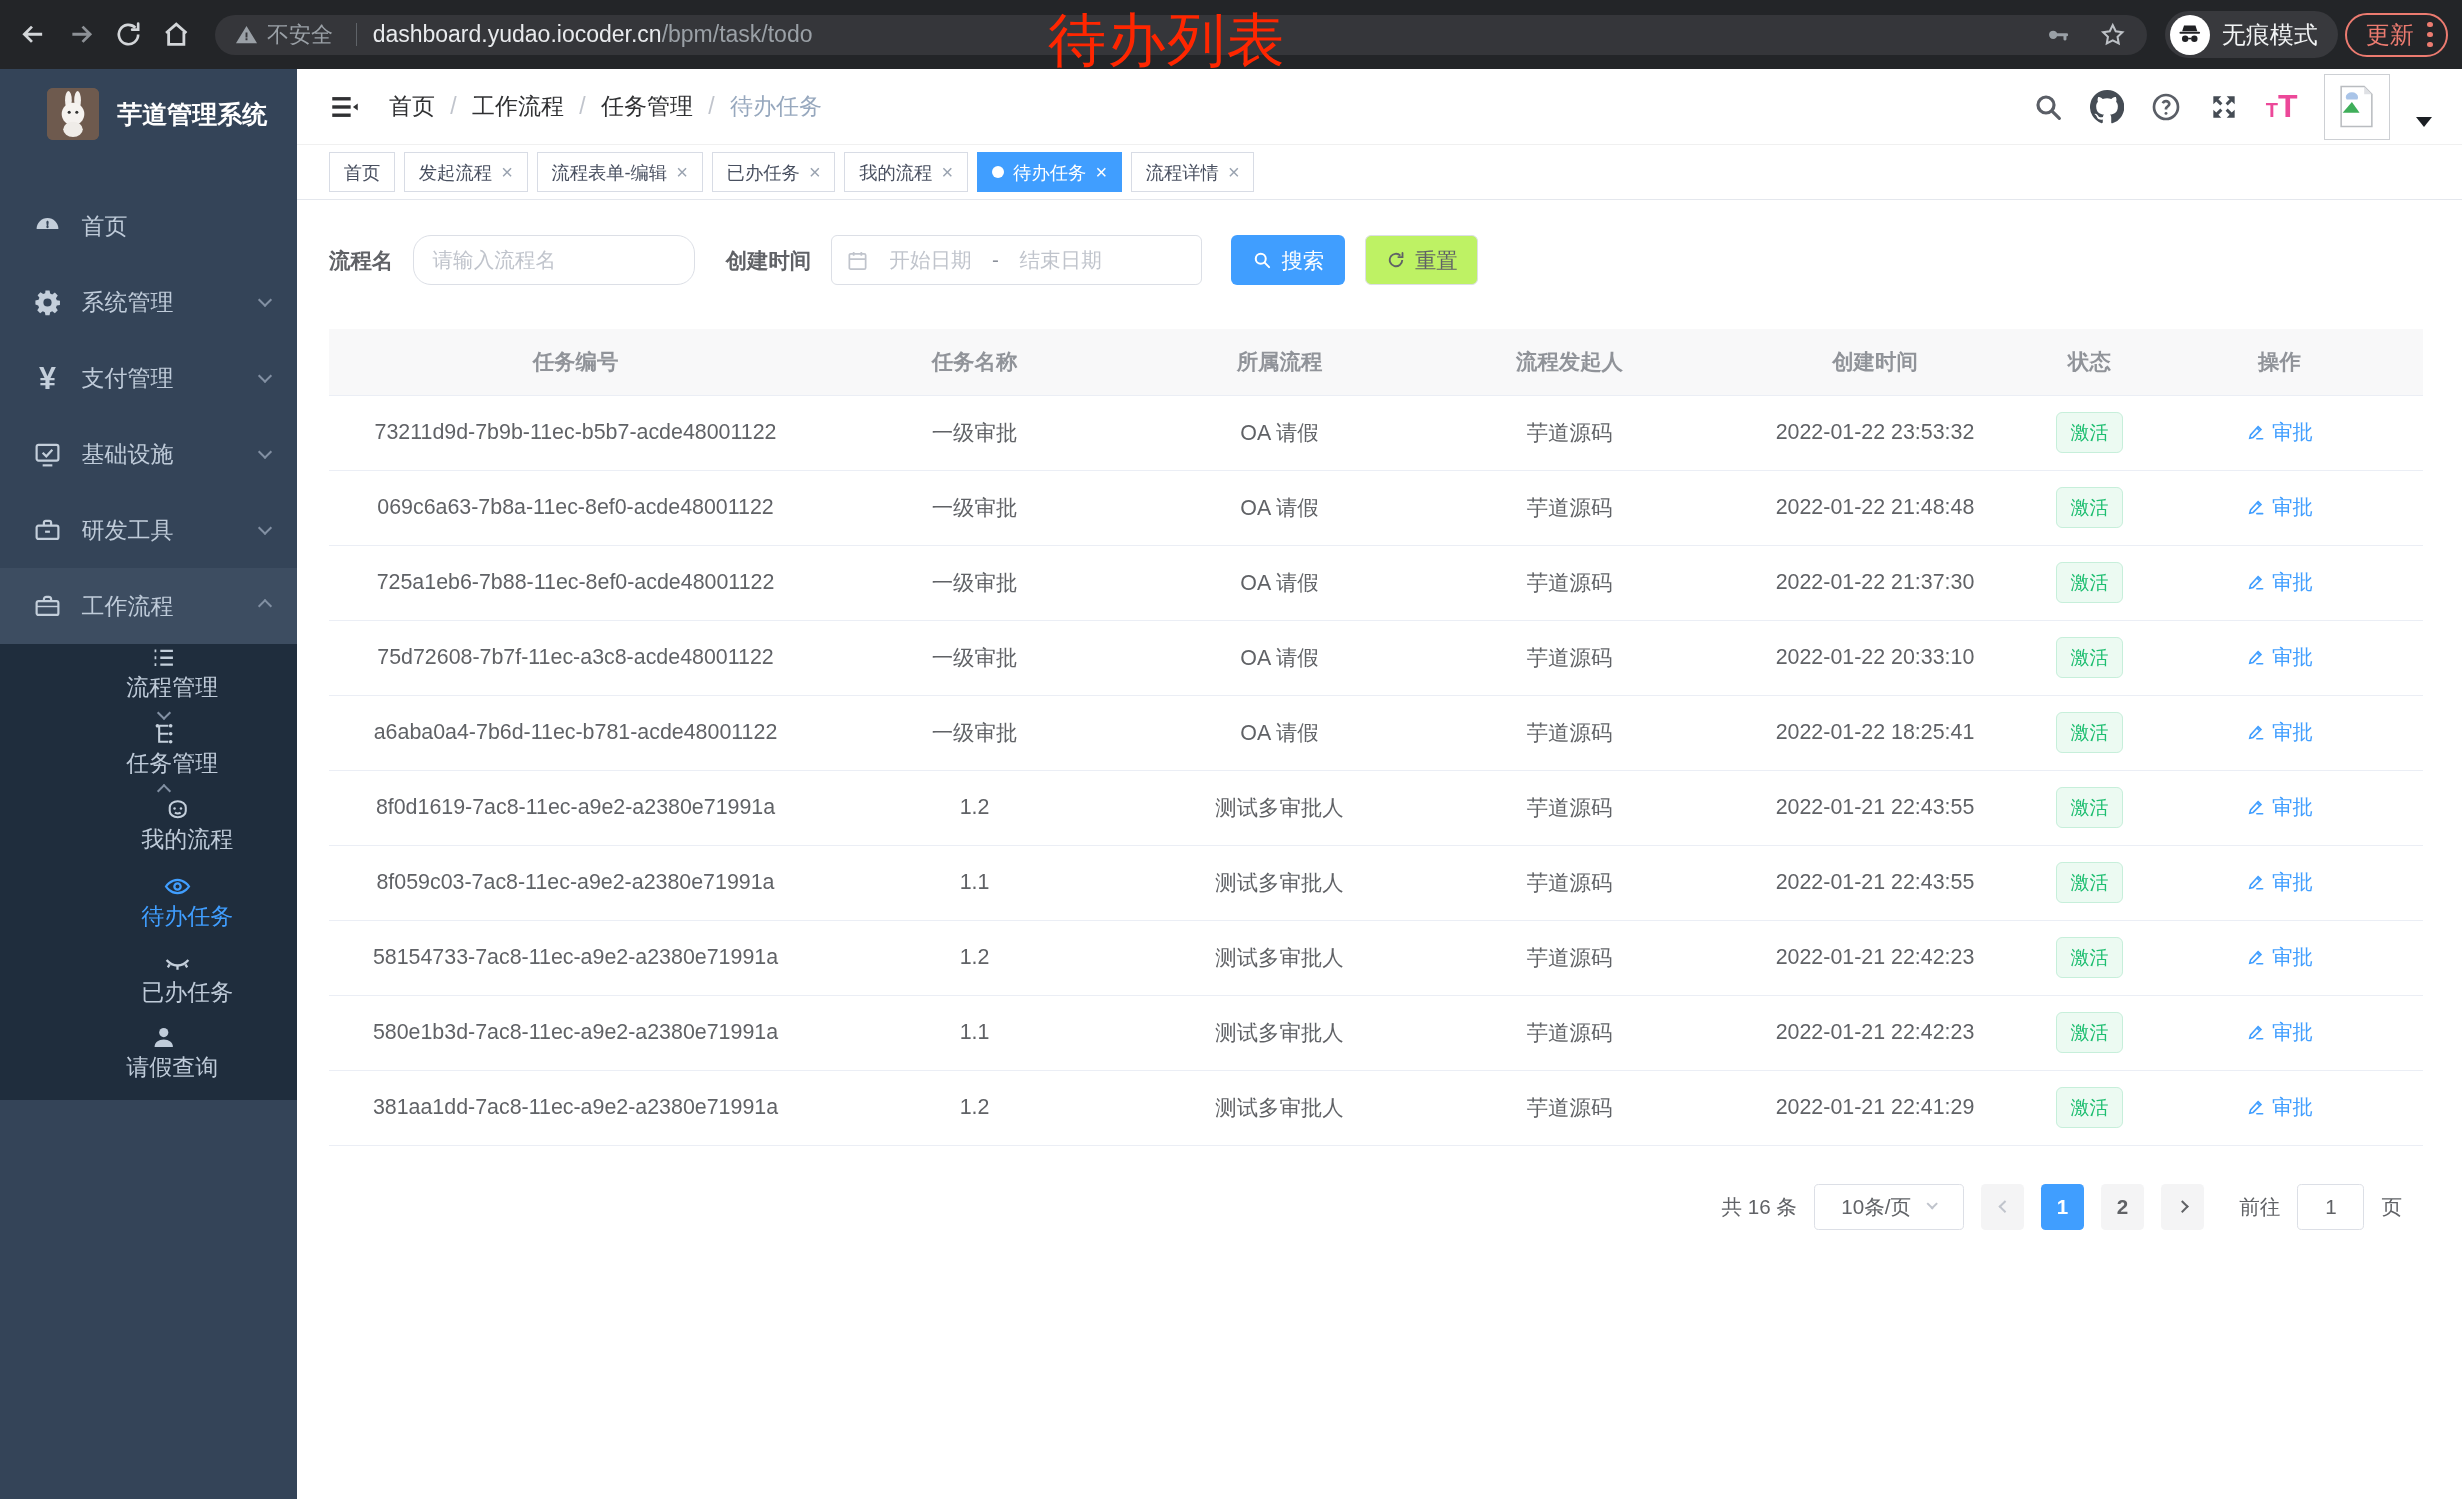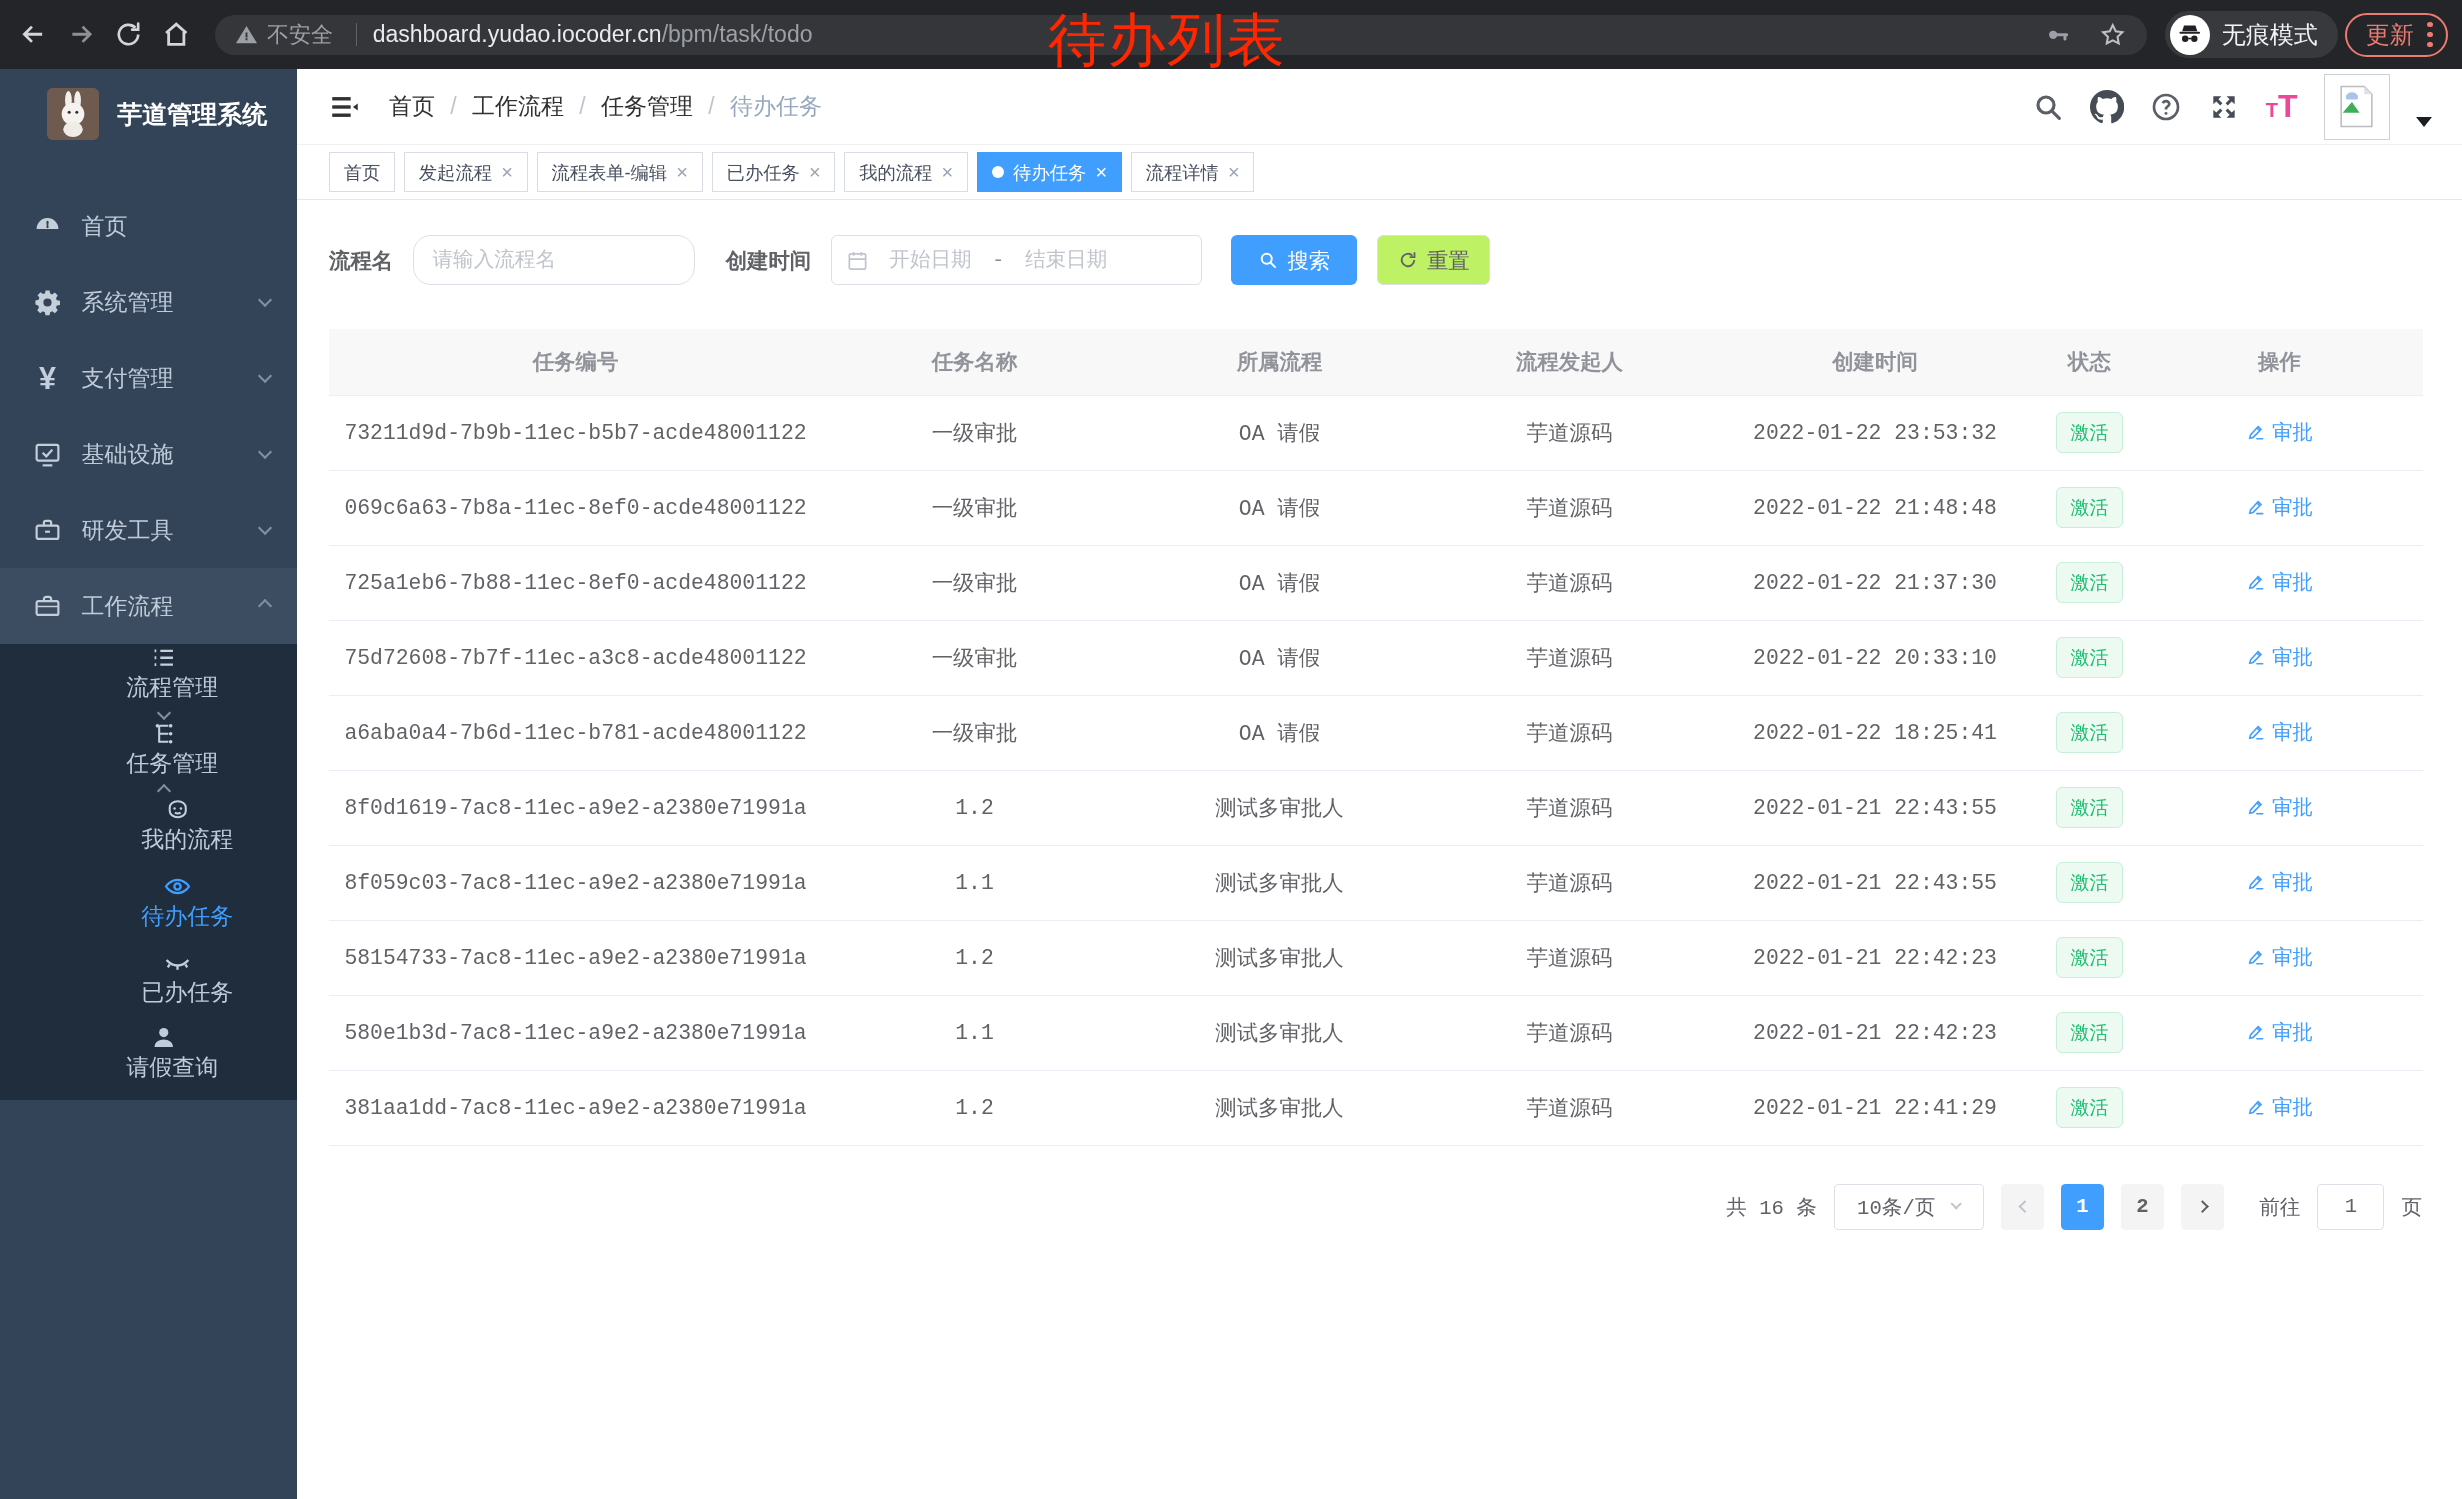--- a/index.html
+++ b/index.html
@@ -59,30 +59,30 @@
   .avatar-box { width:66px; height:66px; border:1.5px solid #cdd0d4; background:#fff; display:flex; align-items:center; justify-content:center; }
   .caret-down { width:0; height:0; border-left:8.4px solid transparent; border-right:8.4px solid transparent; border-top:10.7px solid #1b1f24; margin-top:30.5px; }
 
   .tagsbar { height:55px; display:flex; align-items:center; padding:0 32px; border-bottom:1.5px solid #e4e7ed; gap:9.2px; }
   .tag-item { height:40px; border:1.5px solid #d8dce5; background:#fff; color:#495060; font-size:18.3px; display:flex; align-items:center; padding:0 13.7px; gap:9.2px; cursor:pointer; }
   .tag-item .x { color:#9aa3b0; font-size:20px; }
   .tag-item.active { background:#409eff; border-color:#409eff; color:#fff; }
   .tag-item.active .x { color:#fff; }
   .tag-dot { width:12.2px; height:12.2px; border-radius:50%; background:#fff; }
 
-  .content { padding:35px 40px 0 32px;font-family:Liberation Mono, monospace; }
+  .content { padding:35px 60px 0 32px; }
   .filter-row { display:flex; align-items:center; }
   .f-label { font-size:21.4px; color:#606266; font-weight:600; }
   .f-input { width:282px; height:50px; border:1.5px solid #dcdfe6; border-radius:18px; margin-left:20px; padding:0 18.3px; font-size:20.6px; color:#606266; font-family:inherit; }
   .f-input::placeholder, .d-input::placeholder { color:#c0c4cc; }
   .date-box { width:371px; height:50px; border:1.5px solid #dcdfe6; border-radius:6.1px; margin-left:20px; display:flex; align-items:center; padding:0 13.7px; gap:4.6px; }
   .d-input { border:none; outline:none; width:114px; font-size:20.6px; color:#606266; text-align:center; font-family:inherit; }
   .range-sep { color:#8a8f99; font-size:20.6px; }
   .btn { height:50px; border-radius:6.1px; font-size:21.4px; display:flex; align-items:center; justify-content:center; gap:9.2px; cursor:pointer; border:1.5px solid transparent; font-family:inherit; }
-  .btn-primary { background:#409eff; color:#fff; width:126px; margin-left:29px; }
+  .btn-primary { background:#409eff; color:#fff; width:114px; margin-left:29px; }
   .btn-plain { background:#bef264; color:#606266; border-color:#dcdfe6; width:113px; margin-left:20px; }
 
   table.grid { border-collapse:collapse; table-layout:fixed; width:2093px; margin-top:44px; }
   table.grid thead th { height:66px; background:#f8f8f9; color:#909399; font-size:21.4px; font-weight:600; text-align:center; }
   table.grid tbody td { height:75px; border-bottom:1.5px solid #ebeef5; color:#606266; font-size:21.4px; text-align:center; vertical-align:middle; }
   table.grid tbody tr:first-child td { border-top:1.5px solid #ebeef5; }
   .status-tag { display:inline-block; padding:6.1px 13.7px; border-radius:6.1px; background:#ecfaf2; border:1.5px solid #c6efda; color:#1dbe70; font-size:19px; }
   .op-link { color:#409eff; font-size:20.6px; text-decoration:none; display:inline-flex; align-items:center; gap:6.1px; cursor:pointer; }
 
   .pager { display:flex; align-items:center; justify-content:flex-end; margin-top:38px; gap:17px; font-size:20.6px; color:#606266; }

